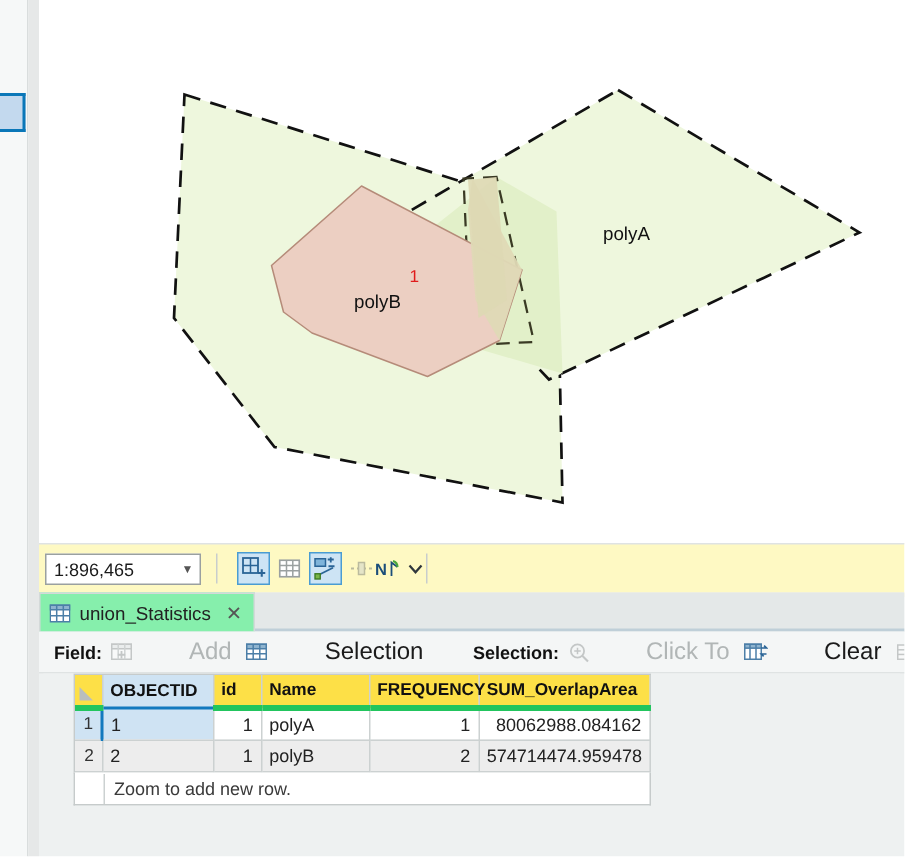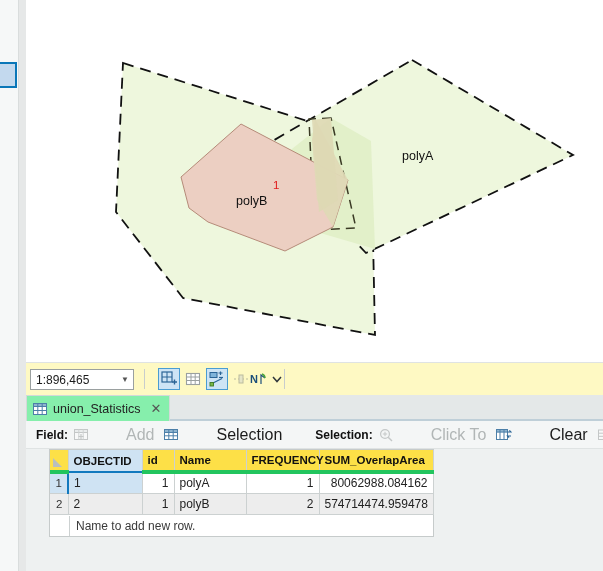--- a/index.html
+++ b/index.html
@@ -332,17 +332,17 @@
               <td>polyB</td>
               <td class="num">2</td>
               <td class="num">574714474.959478</td>
             </tr>
           </tbody>
         </table>
       </div>
 
       <div class="addrow">
         <span class="pad"></span>
-        <span class="txt">Name to add new row.</span>
+        <span class="txt">Zoom to add new row.</span>
       </div>
     </div>
   </div>
 </div>
 
 </body></html>

